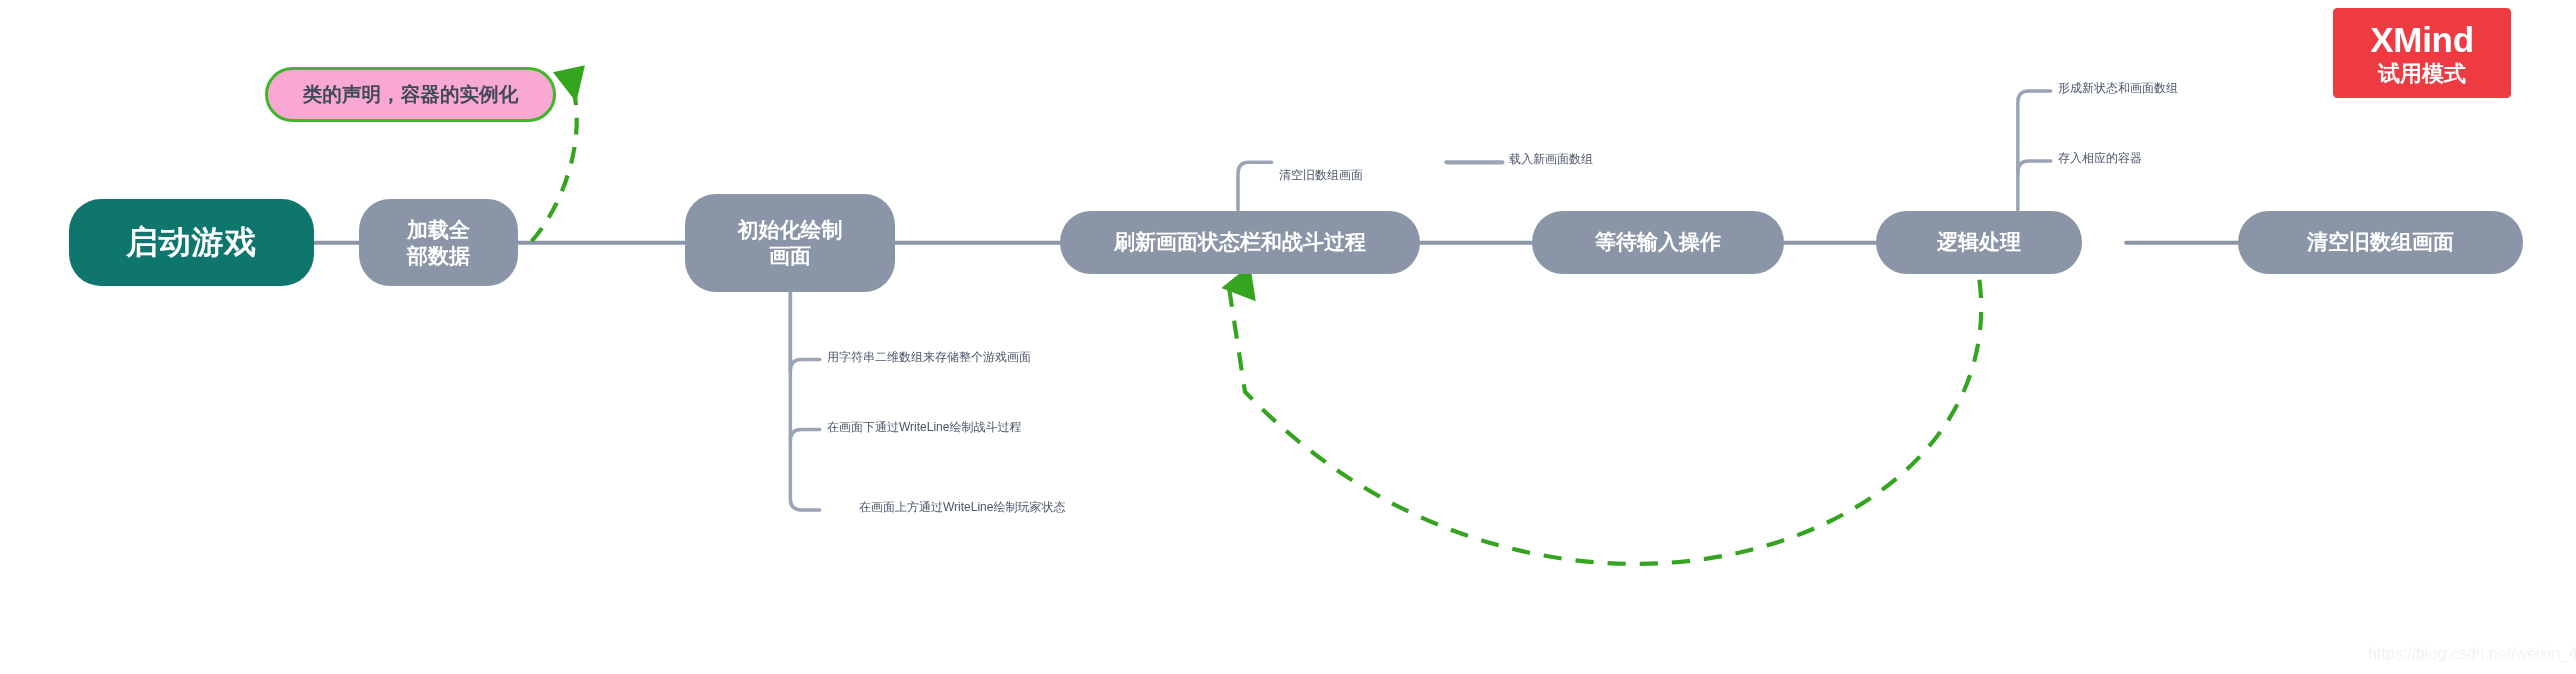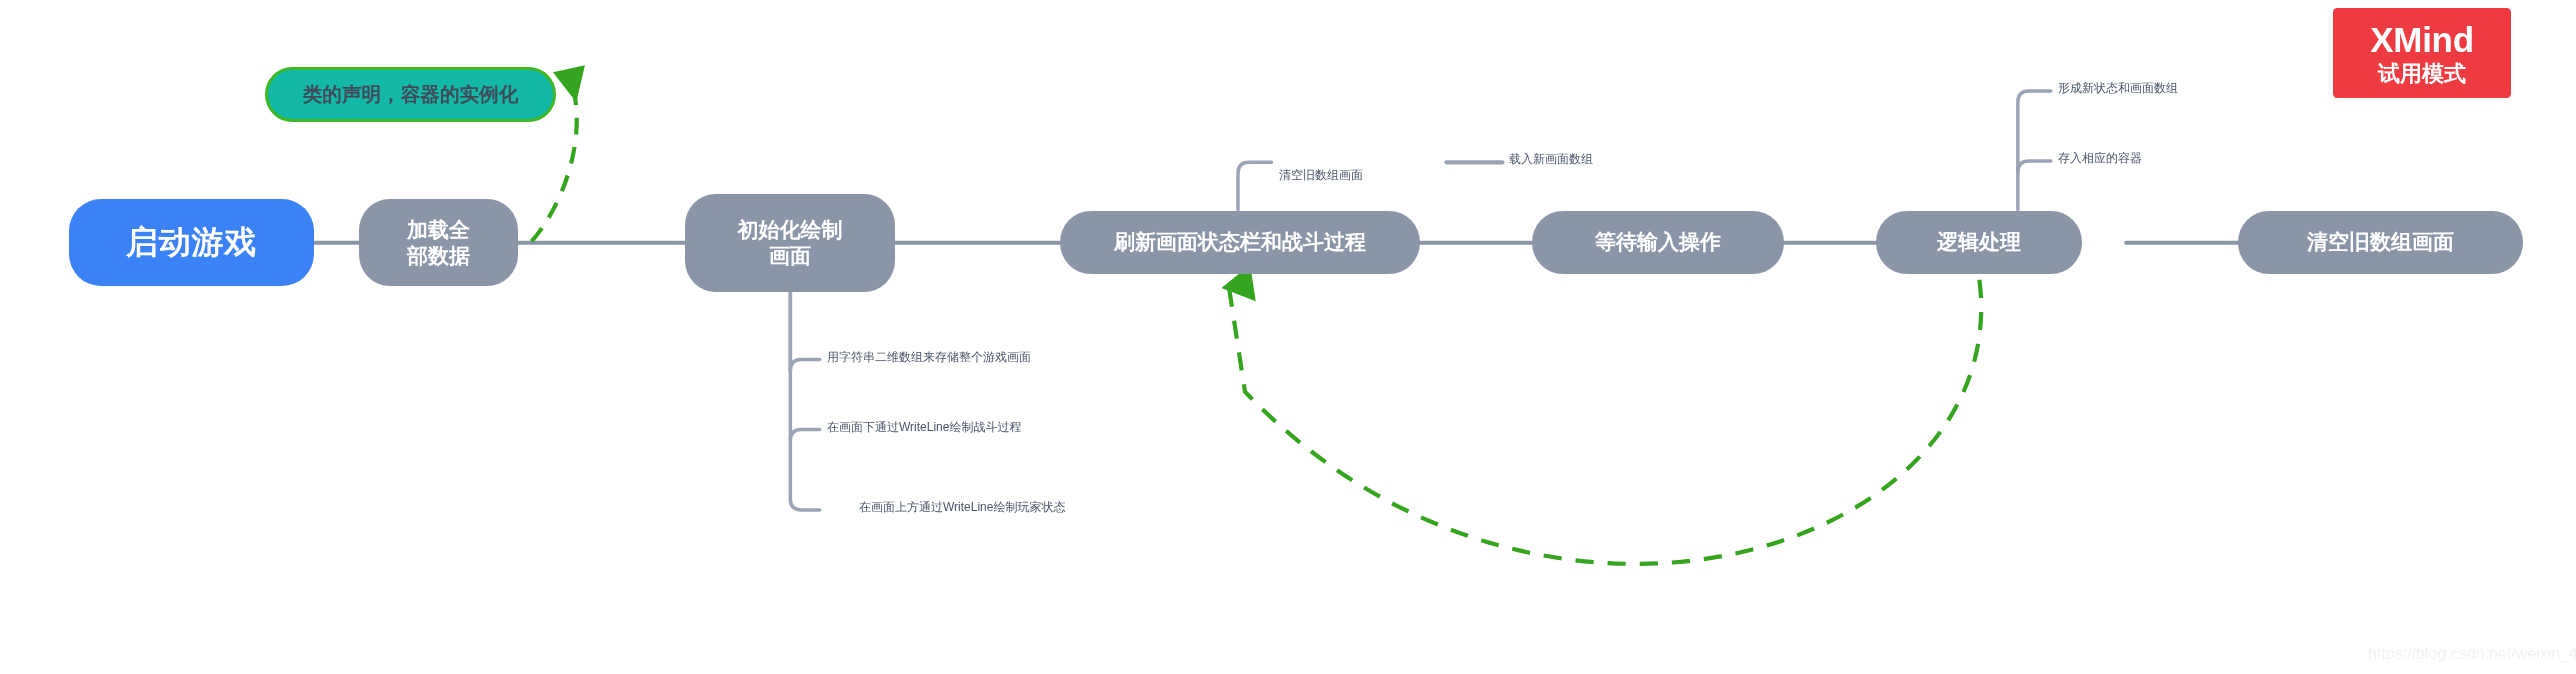--- a/index.html
+++ b/index.html
@@ -33,21 +33,21 @@
     align-items: center;
     justify-content: center;
     text-align: center;
     color: #ffffff;
     font-weight: bold;
     line-height: 1.26;
     white-space: pre-line;
     z-index: 5;
   }
   .node.root {
-    background: #3b82f6;
+    background: #0f766e;
     border-radius: 32px;
     font-size: 32px;
     letter-spacing: 0.7px;
   }
   .node.branch {
     background: #8b95a8;
     border-radius: 31px;
     font-size: 21px;
   }
   .node.branch.two-line {
@@ -66,21 +66,21 @@
 
   
   .callout {
     position: absolute;
     box-sizing: border-box;
     display: flex;
     align-items: center;
     justify-content: center;
     border: 3.5px solid #3fb827;
     border-radius: 28px;
-    background: #14b8a6;
+    background: #f9a8d4;
     color: #404a59;
     font-size: 19.6px;
     font-weight: bold;
     white-space: nowrap;
     z-index: 6;
   }
 
   
   .badge {
     position: absolute;

